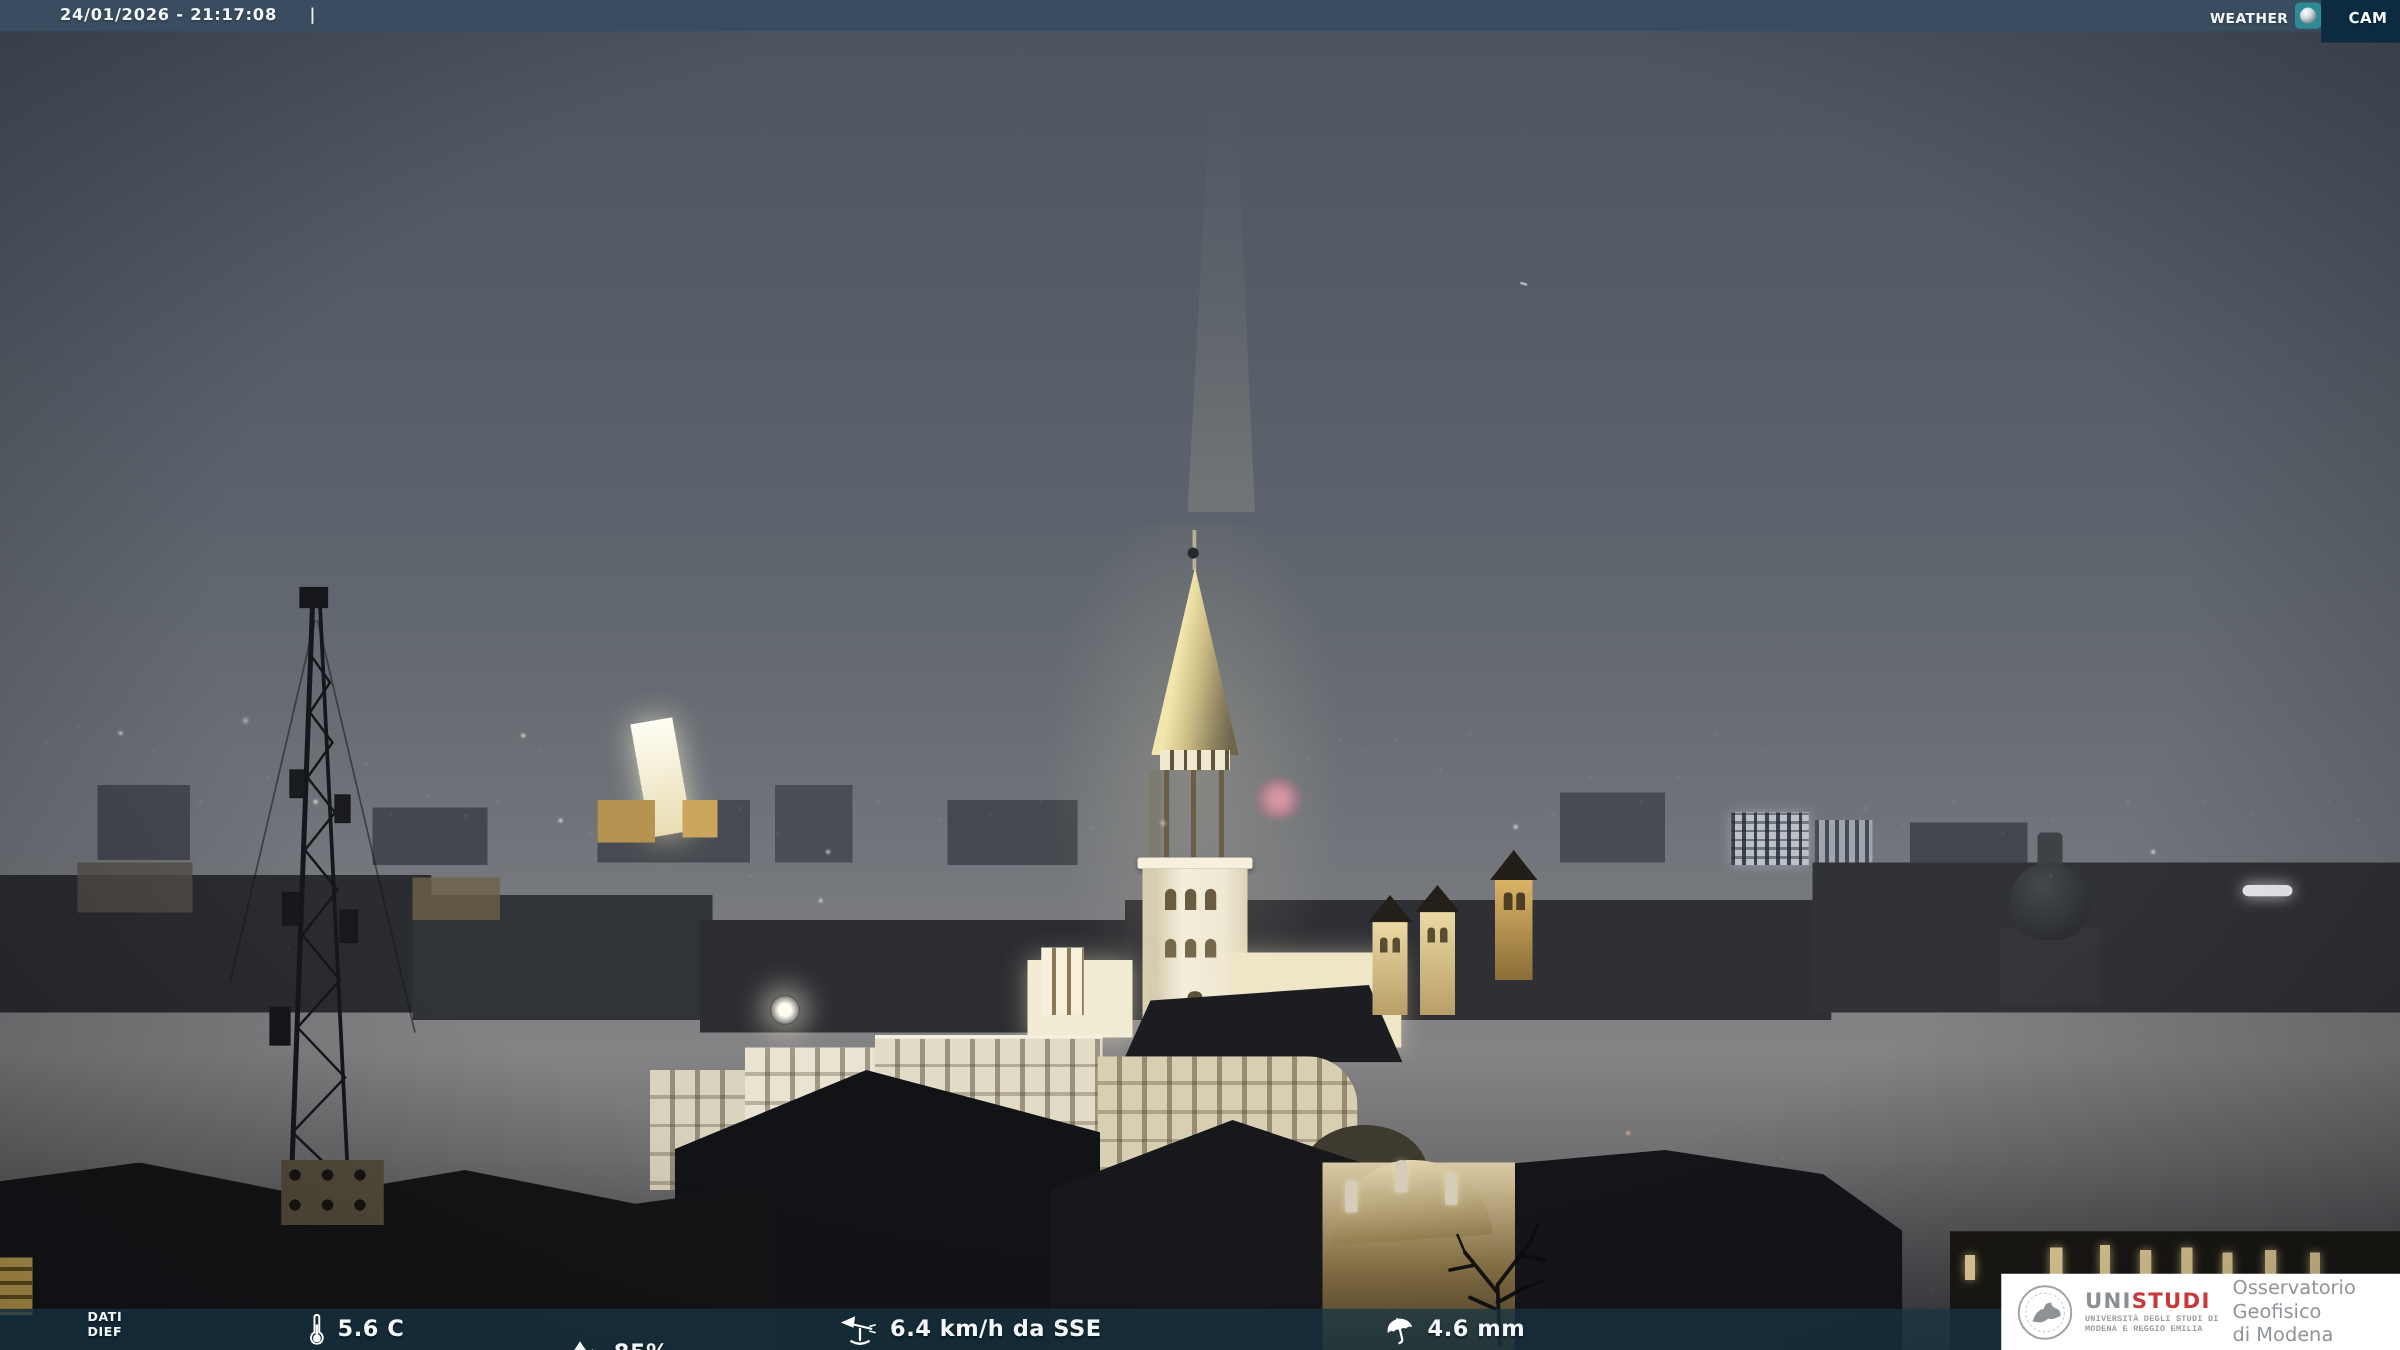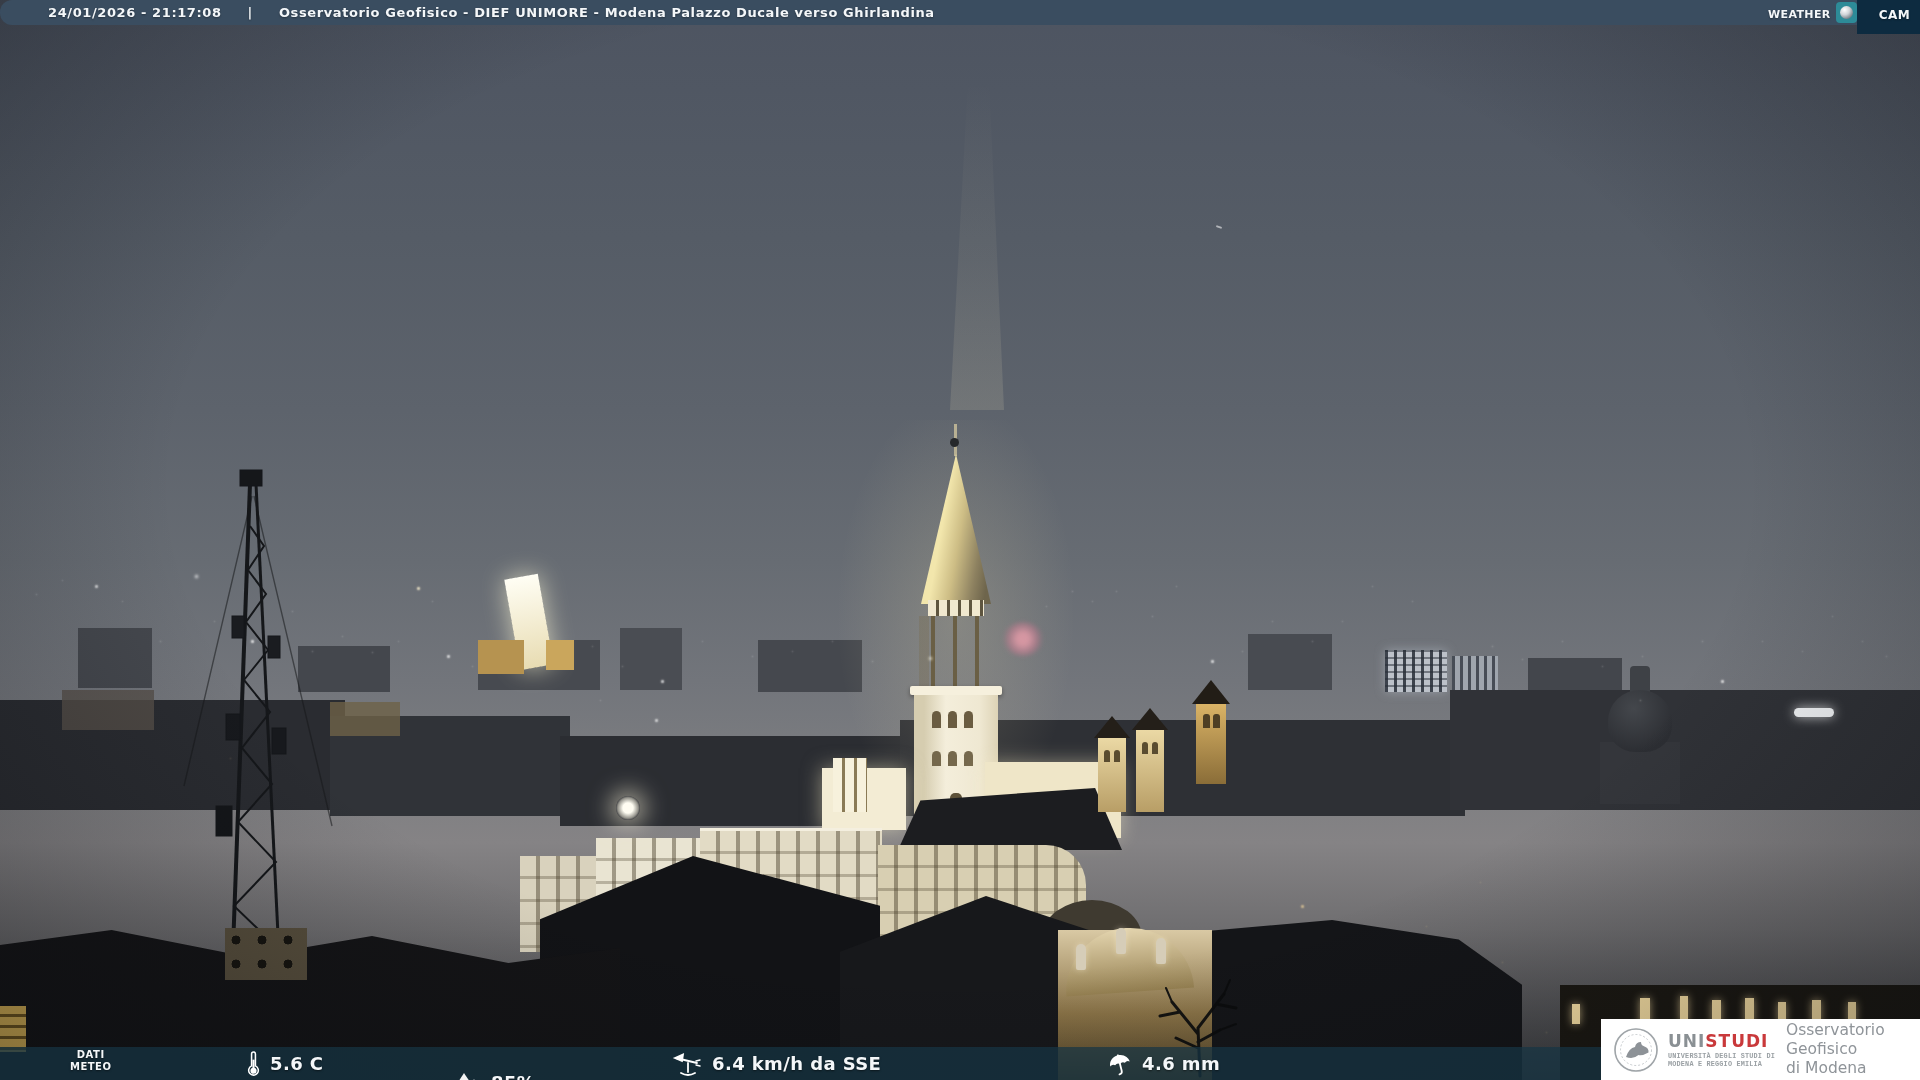--- a/index.html
+++ b/index.html
@@ -197,21 +197,21 @@
     background-image:repeating-linear-gradient(180deg,transparent 0 8px,#6e551e 8px 11px);}
   .antenna-svg{position:absolute;left:172px;top:466px;width:172px;height:520px;}
   .tree-svg{position:absolute;left:1120px;top:968px;width:160px;height:110px;opacity:.92;}
   .vignette{position:absolute;inset:0;
     background:radial-gradient(ellipse at 50% 45%,transparent 58%,rgba(8,10,14,.40) 100%);}
 
   
   .topbar{position:absolute;left:0;top:0;right:0;height:25px;
     background:var(--top-bar-bg,#3a4d60);display:flex;align-items:center;
     color:var(--overlay-text,#f4f7f9);font-size:13px;font-weight:bold;letter-spacing:.6px;
-    padding-left:48px;box-sizing:border-box;text-shadow:0 1px 2px rgba(0,0,0,.35);border-radius:12px;}
+    padding-left:48px;box-sizing:border-box;text-shadow:0 1px 2px rgba(0,0,0,.35);}
   .topbar .sep{margin:0 26px;font-weight:bold;opacity:.95;}
   .wclogo{position:absolute;right:0;top:0;height:25px;display:flex;align-items:center;}
   .wc-weather{font-variant:small-caps;font-size:15px;font-weight:bold;margin-right:5px;
     letter-spacing:.4px;text-transform:lowercase;}
   .wc-sphere-box{width:21px;height:21px;border-radius:4px;background:var(--logo-teal,#2d8b98);
     display:flex;align-items:center;justify-content:center;margin-right:0;}
   .sphere{width:13px;height:13px;border-radius:50%;
     background:radial-gradient(circle at 35% 30%,#ffffff,#cfd4d8 40%,#7e8890 72%,#59636b);}
   .wc-cam{height:43px;display:flex;align-items:center;background:var(--cam-box-bg,#0d2b40);
     padding:0 10px 0 22px;font-variant:small-caps;font-size:17px;font-weight:bold;
@@ -368,34 +368,33 @@
       <path d="M80 108 L78 60 M78 66 L52 34 M60 44 L40 48 M78 60 L104 26 M96 36 L116 40 M78 80 L56 70 M78 74 L100 62"></path>
       <path d="M52 34 L46 20 M104 26 L110 12 M100 62 L116 56" stroke-width="2"></path>
     </g>
   </svg>
 
   <div class="vignette"></div>
 
   <header class="topbar">
     <span>24/01/2026 - 21:17:08</span>
     <span class="sep">|</span>
-    <span>Osservatorio Geofisico - DIEF UNIMORE - Modena Palazzo Ducale verso Ghirlandina</span>
     <div class="wclogo">
       <span class="wc-weather">Weather</span>
       <span class="wc-sphere-box">
         <span class="sphere"></span>
       </span>
       <span class="wc-cam">Cam</span>
     </div>
   </header>
 
   <footer class="botbar">
     <div class="dati">
       <span>DATI</span>
-      <span>METEO</span>
+      <span>DIEF</span>
     </div>
     <div class="g g-temp">
       <svg width="13" height="25" viewBox="0 0 12 26">
         <path d="M4 3 a2 2 0 0 1 4 0 v12.5 a5 5 0 1 1 -4 0 z" fill="none" stroke="#fff" stroke-width="1.6"></path>
         <line x1="6" y1="9" x2="6" y2="18" stroke="#fff" stroke-width="2.2"></line>
         <circle cx="6" cy="20.5" r="3.2" fill="#fff"></circle>
       </svg>
       <span>5.6 C</span>
     </div>
     <div class="g g-hum">

